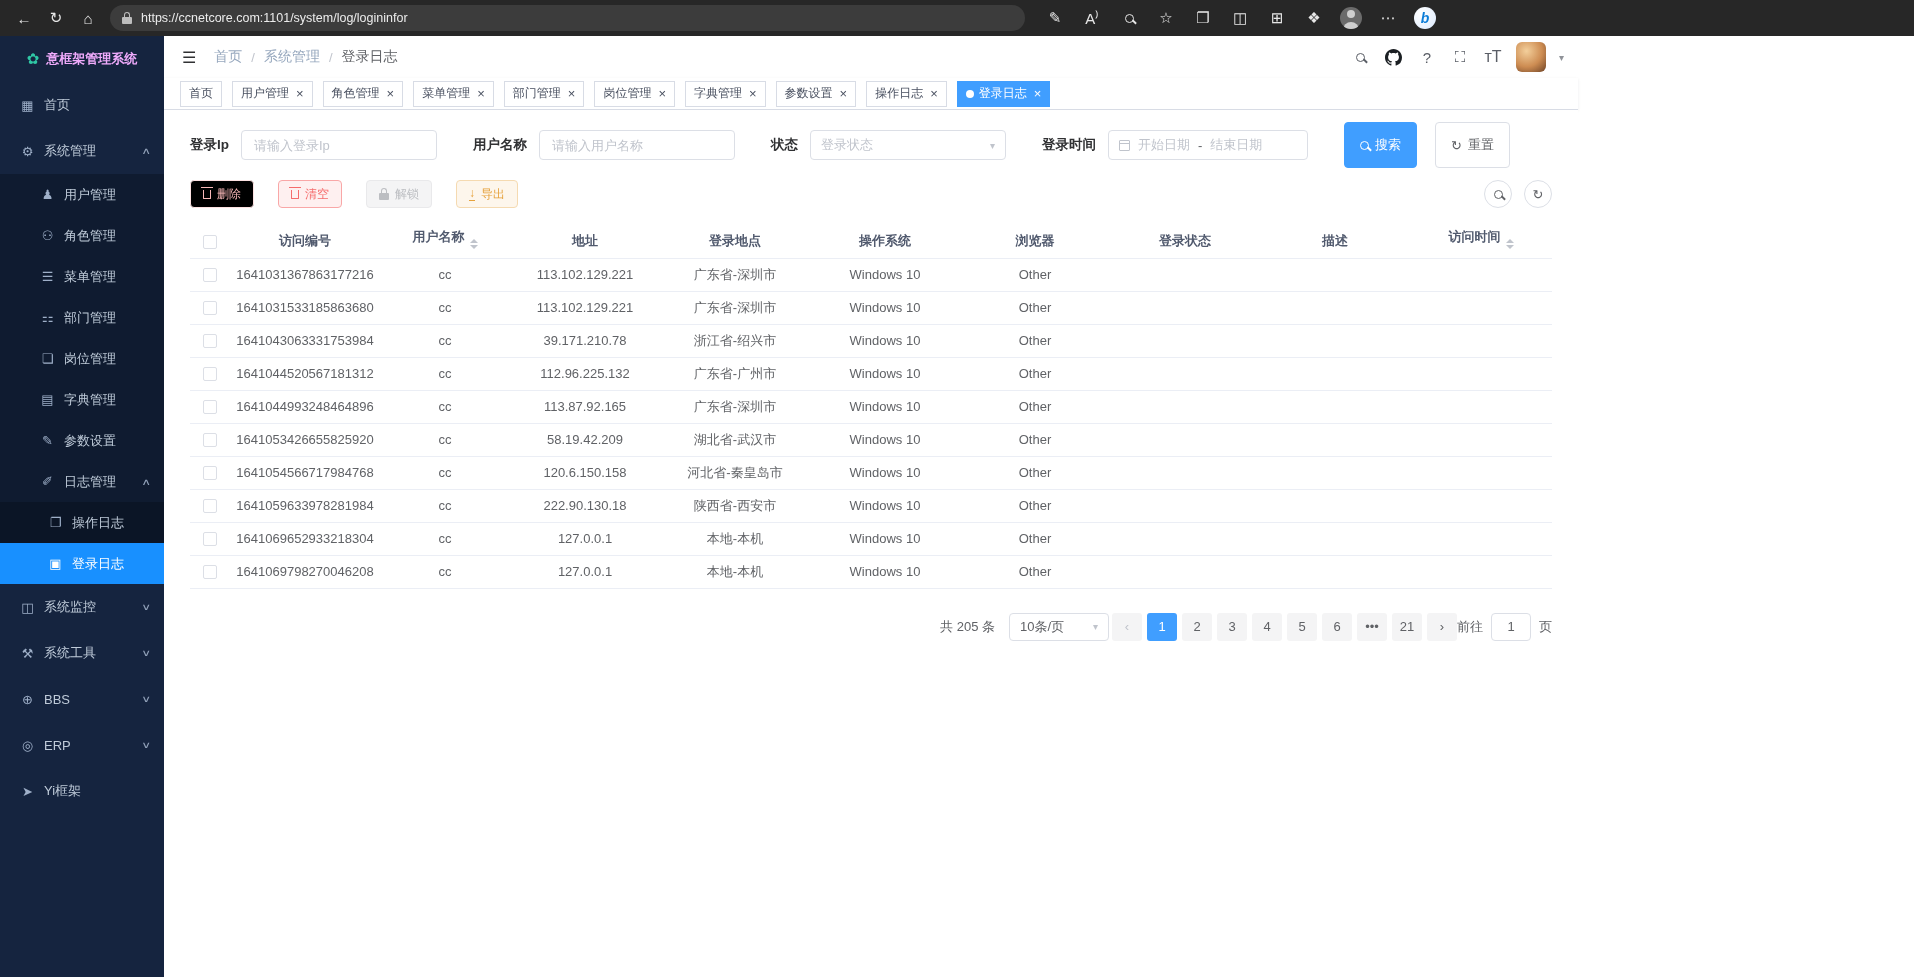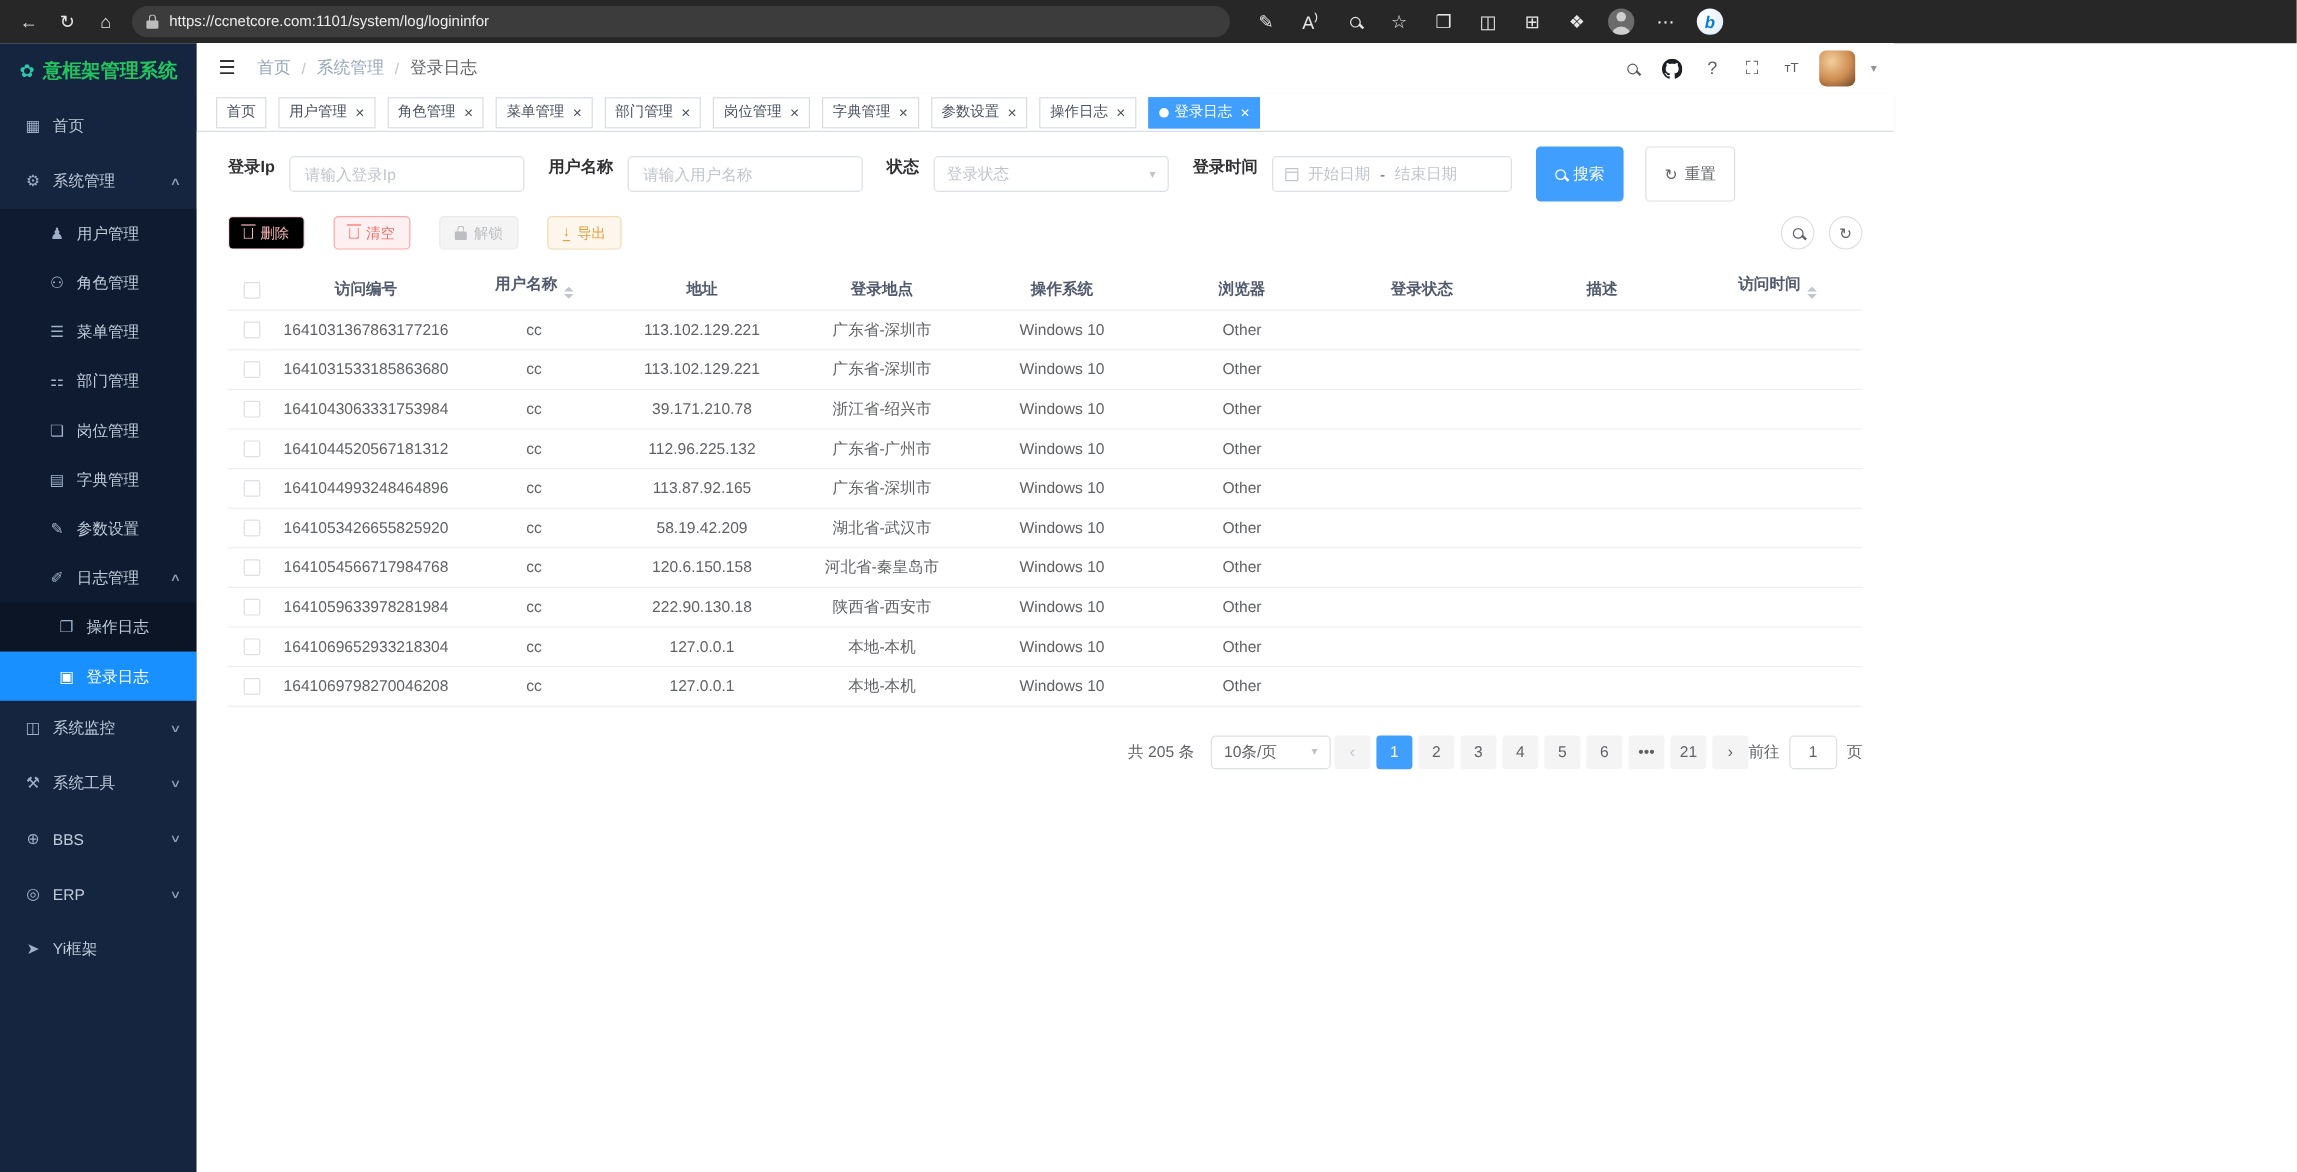--- a/index.html
+++ b/index.html
@@ -26,61 +26,61 @@
   .copilot{width:22px;height:22px;border-radius:50%;background:radial-gradient(circle at 30% 30%,#ffffff,#dcebff);
     display:flex;align-items:center;justify-content:center;font-weight:700;font-style:italic;color:#0a7cd8;font-size:14px;margin-left:5px;cursor:pointer}
 
   
   .app{display:flex;width:1578px;height:941px;background:#fff}
 
   
   .sidebar{width:164px;background:#15243f;flex-shrink:0;color:#bfcbd9;overflow:hidden}
   .logo{height:46px;display:flex;align-items:center;justify-content:center;gap:7px}
   .logo-leaf{color:#2fc7a5;font-size:15px}
-  .logo-text{color:#22c55e;font-size:16px;font-weight:700;white-space:nowrap}
+  .logo-text{color:#f0abfc;font-size:13px;font-weight:700;white-space:nowrap}
   .mi{display:flex;align-items:center;gap:9px;padding:0 14px 0 20px;font-size:13px;cursor:pointer;white-space:nowrap}
   .mi .mic{width:15px;text-align:center;font-size:13px;color:#9fb0c9;flex-shrink:0}
   .mi .chev{margin-left:auto;font-size:9px;color:#90a0b8;transform:scaleX(1.5)}
   .lvl1{height:46px}
   .lvl2{height:41px;padding-left:40px;background:#0f1b30}
   .lvl3{height:41px;padding-left:48px;background:#0b1526}
   .mi.active{background:#1890ff;color:#fff}
   .mi.active .mic{color:#fff}
 
   
   .main{flex:1;display:flex;flex-direction:column;min-width:0;background:#fff}
   .topbar{height:42px;display:flex;align-items:center;padding:0 14px}
   .hamburger{font-size:16px;color:#303133;cursor:pointer;padding:0 4px}
   .crumbs{margin-left:14px;font-size:14px;display:flex;align-items:center;gap:9px}
   .crumb{color:#97a8be;cursor:pointer}
   .crumb.current{color:#606266;cursor:default}
   .crumb-sep{color:#c0c4cc;font-size:13px}
   .top-icons{margin-left:auto;display:flex;align-items:center;gap:13px;color:#5a5e66}
   .ticon{display:flex;align-items:center;justify-content:center;min-width:20px;height:22px;font-size:15px;cursor:pointer}
   .gh-svg{display:block}
-  .fontsize{font-size:11px;font-weight:400}
+  .fontsize{font-size:16px;font-weight:400}
   .avatar-app{width:30px;height:30px;border-radius:6px;cursor:pointer;
     background:radial-gradient(circle at 35% 30%,#f3cf9b,#cd8c52 55%,#6e4326)}
   .caret-sm{font-size:10px;color:#909399;cursor:pointer}
 
   
   .tags{height:32px;display:flex;align-items:center;gap:10px;padding:0 16px;
     border-bottom:1px solid #d8dce5;box-shadow:0 1px 3px rgba(0,21,41,.08)}
   .tag{display:inline-flex;align-items:center;gap:5px;height:26px;padding:0 8px;border:1px solid #d8dce5;
     font-size:12px;color:#495060;background:#fff;cursor:pointer;white-space:nowrap}
   .tag .dot{width:8px;height:8px;border-radius:50%;background:#fff;display:none}
   .tag.active{background:#409eff;border-color:#409eff;color:#fff}
   .tag.active .dot{display:inline-block}
   .tag .x{font-size:13px;line-height:1;margin-left:2px}
 
   
   .content{flex:1;padding:12px 26px 0;background:#fff}
 
   .filters{display:flex;align-items:center}
-  .f-item{display:flex;align-items:flex-start;margin-right:20px}
+  .f-item{display:flex;align-items:center;margin-right:36px}
   .f-label{font-size:13.5px;font-weight:700;color:#303133;margin-right:12px;white-space:nowrap}
   .tinput{width:196px;height:30px;border:1px solid #dcdfe6;border-radius:4px;padding:0 12px;font-size:13px;color:#b91c1c;outline:none;background:#fff}
   .tinput::placeholder{color:#c0c4cc}
   .sel{height:30px;border:1px solid #dcdfe6;border-radius:4px;display:flex;align-items:center;
     justify-content:space-between;padding:0 10px;cursor:pointer;background:#fff}
   .sel .ph{font-size:13px;color:#c0c4cc}
   .sel .caret{font-size:10px;color:#c0c4cc;margin-left:6px}
   .sel-w{width:196px}
   .drange{width:200px;height:30px;border:1px solid #dcdfe6;border-radius:4px;display:flex;align-items:center;gap:8px;padding:0 10px;cursor:pointer;background:#fff}
   .drange .ph{font-size:13px;color:#c0c4cc;white-space:nowrap}

